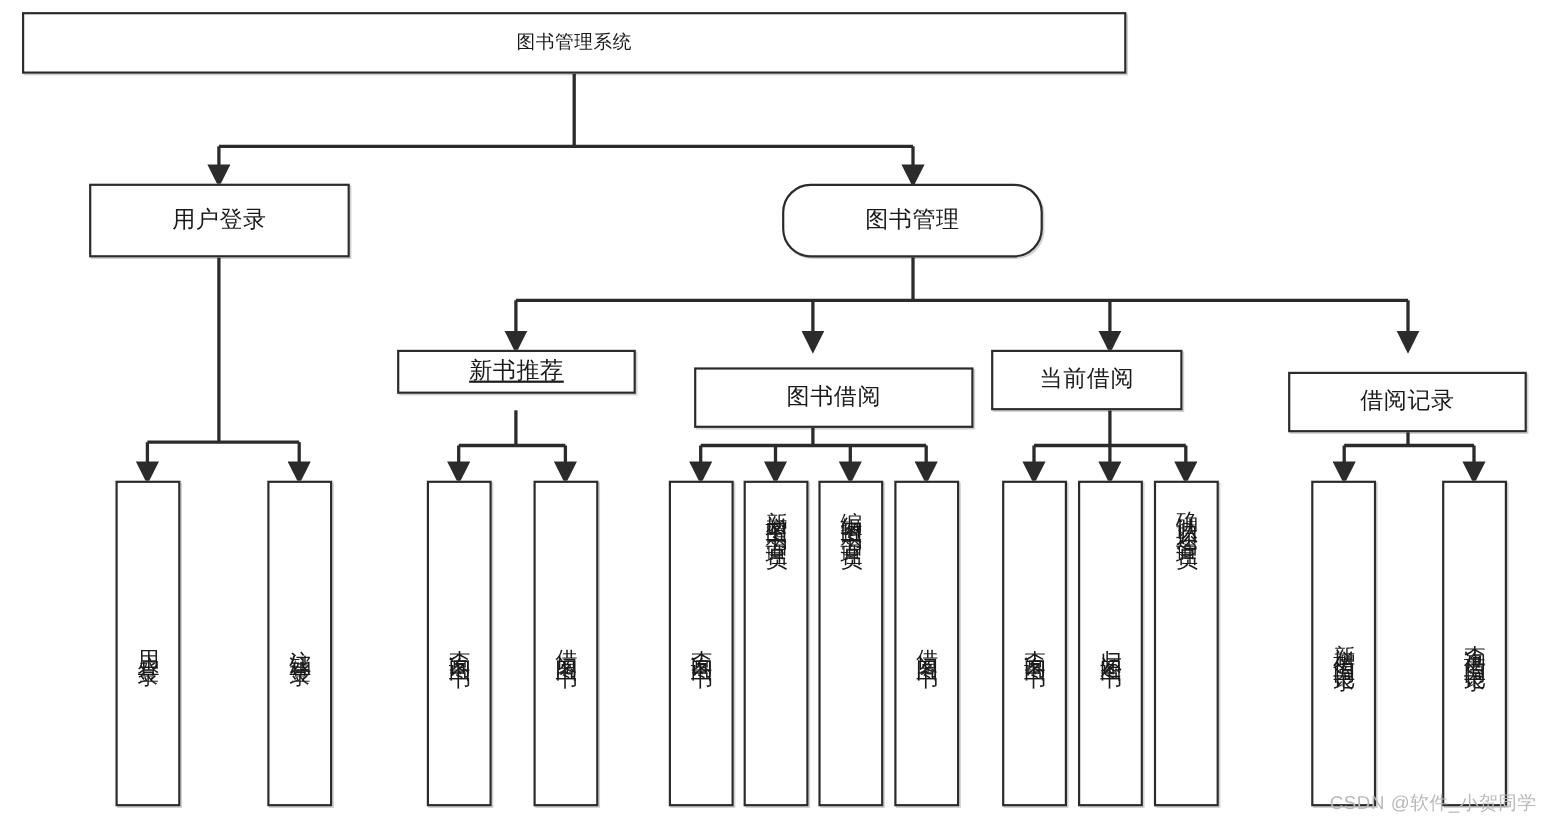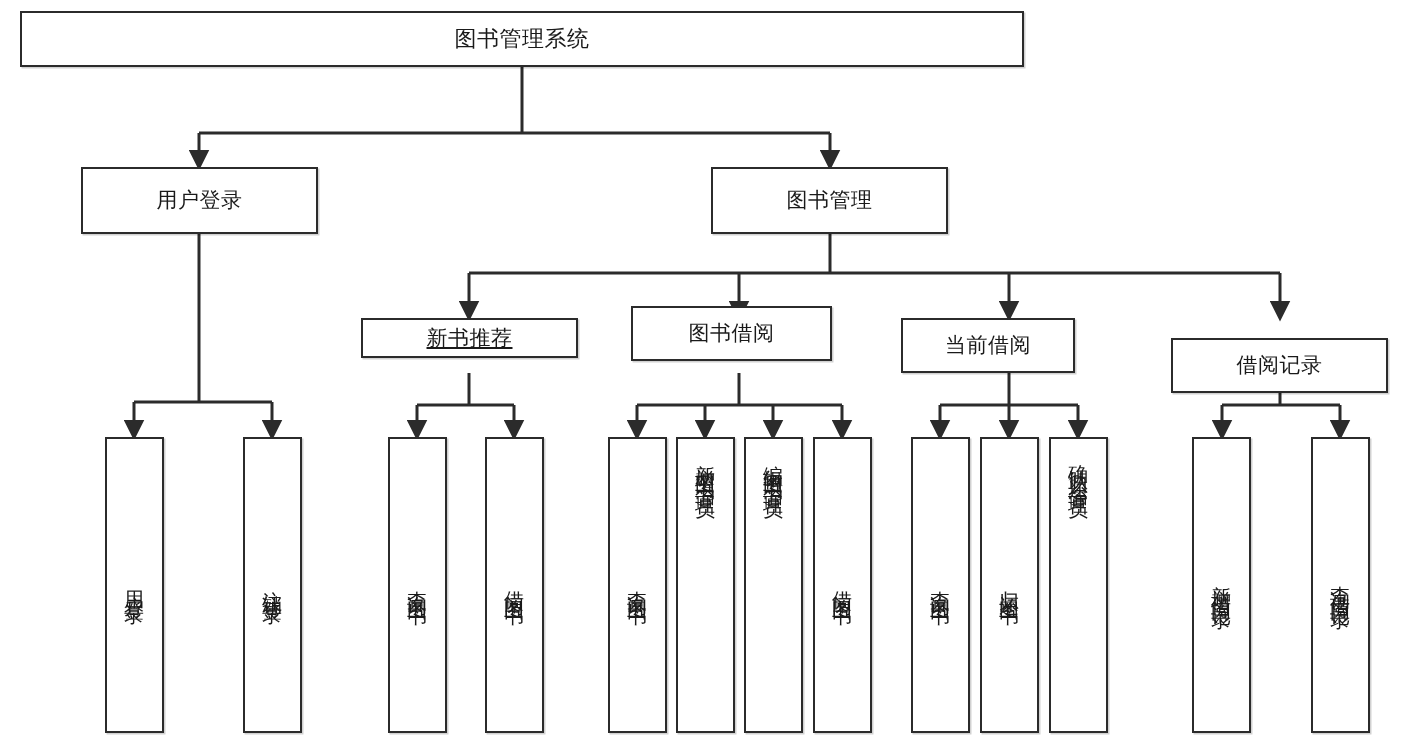--- a/index.html
+++ b/index.html
@@ -41,21 +41,21 @@
     display: block;
     line-height: 1.18;
     letter-spacing: 0.5px;
     white-space: nowrap;
   }
   
   .node.h .label {
     font-size: 21px;
   }
   .node.root .label {
-    font-size: 22px;
+    font-size: 17px;
     text-align: center;
   }
   
   .node.v {
     align-items: flex-start;
     padding-top: 10px;
   }
   .node.v .label {
     writing-mode: vertical-rl;
     text-orientation: upright;
@@ -133,29 +133,29 @@
   </svg>
 
   <div class="node h root" style="left:20px; top:11px; width:1004px; height:56px;">
     <span class="label">图书管理系统</span>
   </div>
 
   <div class="node h" style="left:81px; top:167px; width:237px; height:67px;">
     <span class="label">用户登录</span>
   </div>
 
-  <div class="node h" style="left:711px; top:167px; width:237px; height:67px;">
+  <div class="node h" style="left:711px; top:167px; width:237px; height:67px;border-radius:26px;">
     <span class="label">图书管理</span>
   </div>
 
   <div class="node h" style="left:361px; top:318px; width:217px; height:40px;text-decoration:underline;">
     <span class="label">新书推荐</span>
   </div>
 
-  <div class="node h" style="left:631px; top:306px; width:201px; height:55px;">
+  <div class="node h" style="left:631px; top:334px; width:254px; height:55px;">
     <span class="label">图书借阅</span>
   </div>
 
   <div class="node h" style="left:901px; top:318px; width:174px; height:55px;">
     <span class="label">当前借阅</span>
   </div>
 
   <div class="node h" style="left:1171px; top:318px; width:217px; height:55px;margin-top:20px;">
     <span class="label">借阅记录</span>
   </div>
@@ -205,14 +205,15 @@
   </div>
 
   <div class="node v centered" style="left:1192px; top:437px; width:59px; height:296px;">
     <span class="label">新增借阅记录</span>
   </div>
 
   <div class="node v centered" style="left:1311px; top:437px; width:59px; height:296px;">
     <span class="label">查询借阅记录</span>
   </div>
 
+  <div class="watermark">CSDN @软件_小贺同学</div>
 
 </div>
 
 </body></html>

